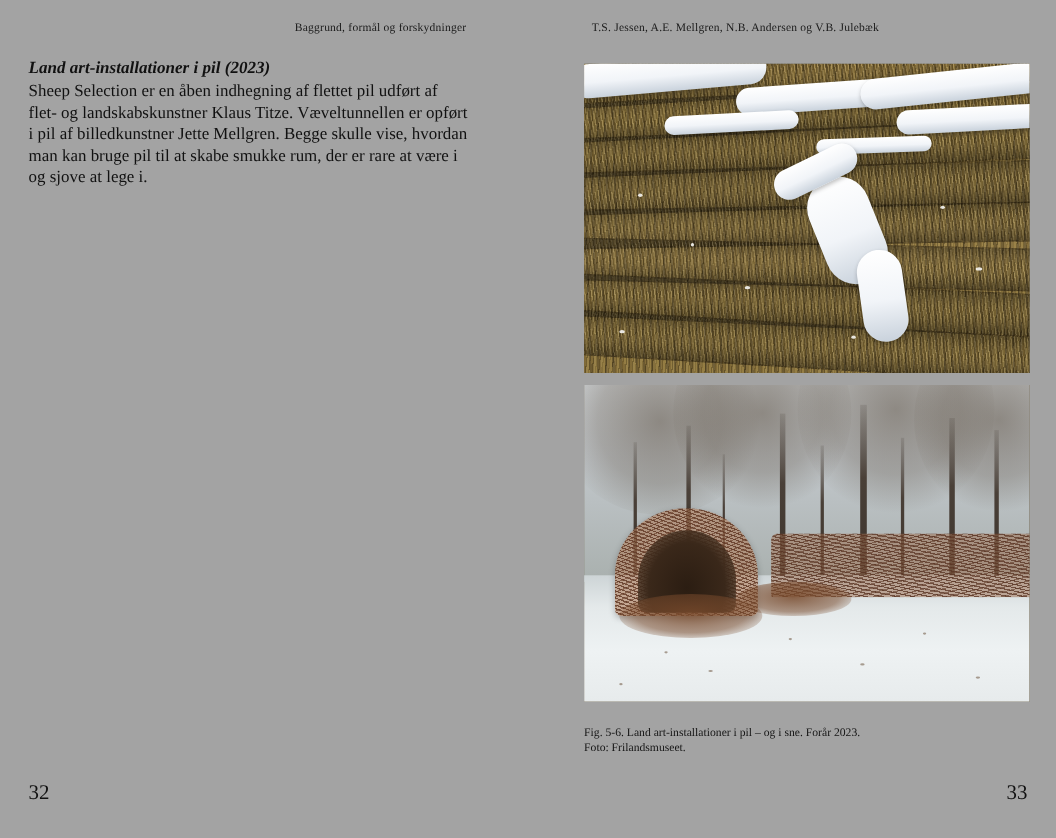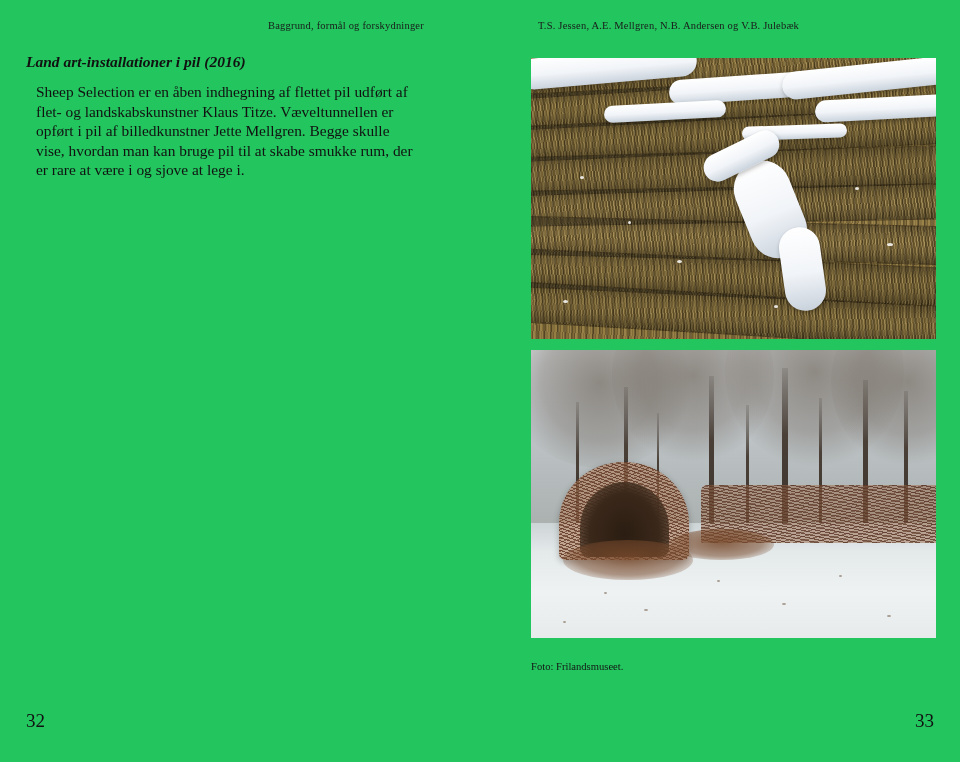--- a/index.html
+++ b/index.html
@@ -11,21 +11,21 @@
     width: 960px;
     height: 762px;
     position: relative;
     font-family: "Liberation Serif", serif;
     color: #111111;
     overflow: hidden;
   }
   .spread {
     position: absolute;
     inset: 0;
-    background: #22c55e;
+    background: #a3a3a3;
   }
 
   
   .runhead {
     position: absolute;
     font-family: "Liberation Serif", serif;
     font-size: 10.5px;
     letter-spacing: 0.2px;
     color: #1a1a1a;
     white-space: nowrap;
@@ -51,21 +51,21 @@
     font-style: italic;
     font-size: 15.5px;
     line-height: 20px;
     margin: 0 0 1px 0;
     color: #111111;
   }
   .body-par {
     font-family: "Liberation Serif", serif;
     font-size: 15.4px;
     line-height: 19.6px;
-    margin: 10px;
+    margin: 0;
     color: #111111;
     text-align: left;
   }
 
   
   .photo {
     position: absolute;
     overflow: hidden;
     background: #6b5f47;
   }
@@ -215,21 +215,21 @@
 </style>
 </head>
 <body>
 
 <div class="spread">
 
   <div class="runhead runhead-left">Baggrund, formål og forskydninger</div>
   <div class="runhead runhead-right">T.S. Jessen, A.E. Mellgren, N.B. Andersen og V.B. Julebæk</div>
 
   <div class="left-col">
-    <h2 class="section-title">Land art-installationer i pil (2016)</h2>
+    <h2 class="section-title">Land art-installationer i pil (2023)</h2>
     <p class="body-par">Sheep Selection er en åben indhegning af flettet pil udført af flet- og landskabskunstner Klaus Titze. Væveltunnellen er opført i pil af billedkunstner Jette Mellgren. Begge skulle vise, hvordan man kan bruge pil til at skabe smukke rum, der er rare at være i og sjove at lege i.</p>
   </div>
 
   <div class="photo photo-top">
     <div class="willow-weave"></div>
 
     <div class="weave-band" style="top:-4%;  height:13%; transform:rotate(-3.5deg);"></div>
     <div class="weave-band" style="top:9%;   height:12%; transform:rotate(-3deg);"></div>
     <div class="weave-band" style="top:21%;  height:12%; transform:rotate(-2.4deg);"></div>
     <div class="weave-band" style="top:33%;  height:13%; transform:rotate(-1.6deg);"></div>
@@ -291,19 +291,20 @@
     <div class="ground-speck" style="left:18%; top:84%; width:3px; height:2px;"></div>
     <div class="ground-speck" style="left:28%; top:90%; width:4px; height:2px;"></div>
     <div class="ground-speck" style="left:46%; top:80%; width:3px; height:2px;"></div>
     <div class="ground-speck" style="left:62%; top:88%; width:4px; height:2px;"></div>
     <div class="ground-speck" style="left:76%; top:78%; width:3px; height:2px;"></div>
     <div class="ground-speck" style="left:88%; top:92%; width:4px; height:2px;"></div>
     <div class="ground-speck" style="left:8%;  top:94%; width:3px; height:2px;"></div>
   </div>
 
   <div class="caption">
+    <div>Fig. 5-6. Land art-installationer i pil – og i sne. Forår 2023.</div>
     <div>Foto: Frilandsmuseet.</div>
   </div>
 
   <div class="folio folio-left">32</div>
   <div class="folio folio-right">33</div>
 
 </div>
 
 </body></html>

